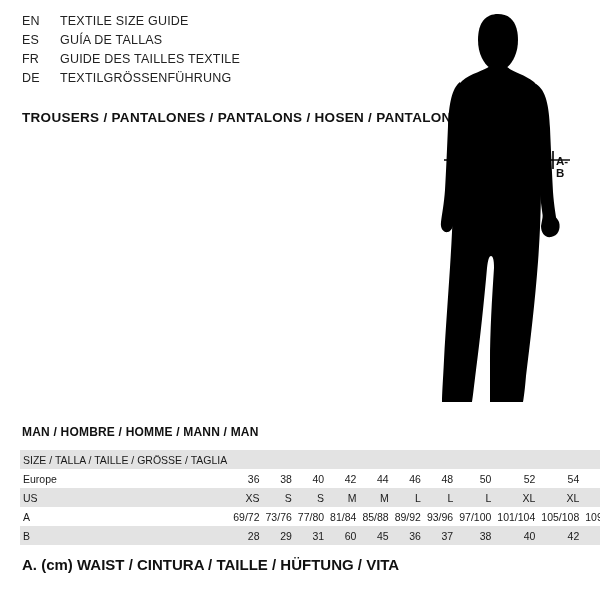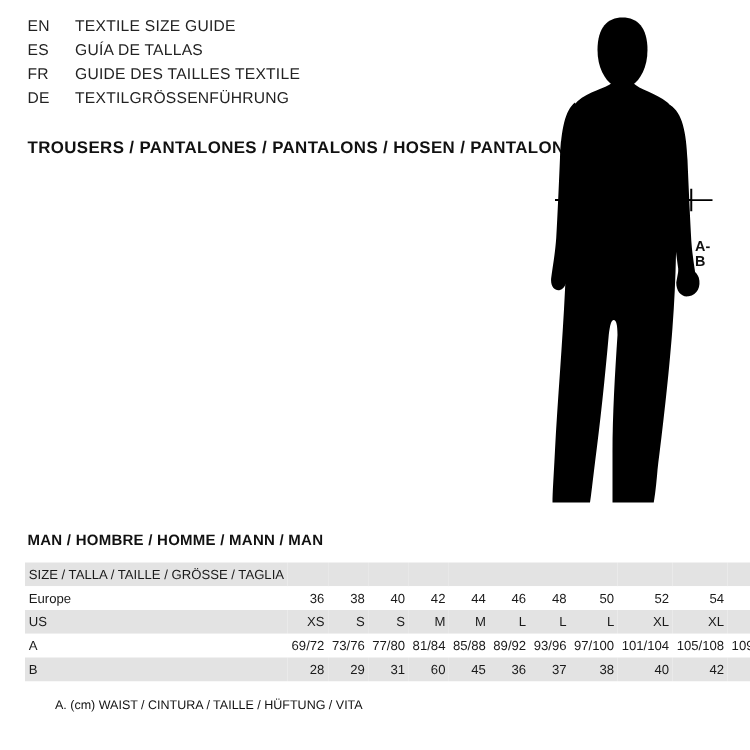--- a/index.html
+++ b/index.html
@@ -67,21 +67,20 @@
   }
   .figure svg { display: block; }
 
   .ab-label {
     position: absolute;
     left: 556px;
     top: 155px;
     font-size: 11.5px;
     font-weight: bold;
     color: #111;
-    margin-top: 37px;
   }
 
   
   .man-heading {
     position: absolute;
     left: 22px;
     top: 425px;
     font-size: 12px;
     font-weight: bold;
     letter-spacing: 0.2px;
@@ -118,26 +117,25 @@
     text-align: right;
   }
 
   
   .footnotes {
     position: absolute;
     left: 22px;
     top: 557px;
   }
   .footnote {
-    font-size: 10px;
-    font-weight: normal;
+    font-size: 15px;
+    font-weight: bold;
     color: #111;
     line-height: 15px;
     white-space: nowrap;
-    margin-left: 22px;
   }
 </style>
 </head>
 <body>
 
 <div class="page">
 
   <div class="lang-block">
     <div class="lang-row">
       <span class="lang-code">EN</span>

